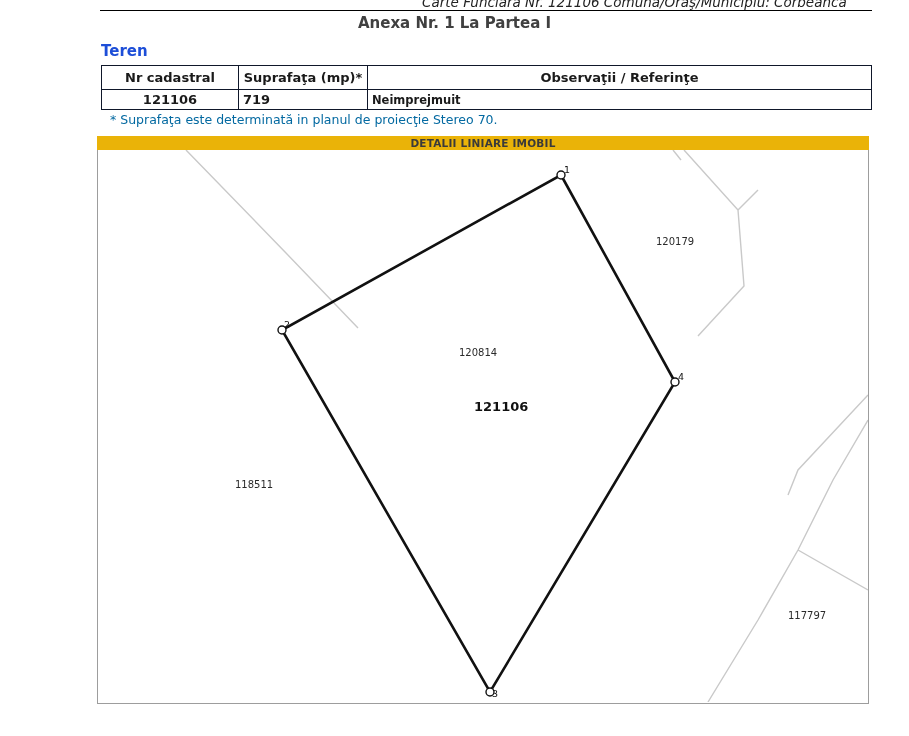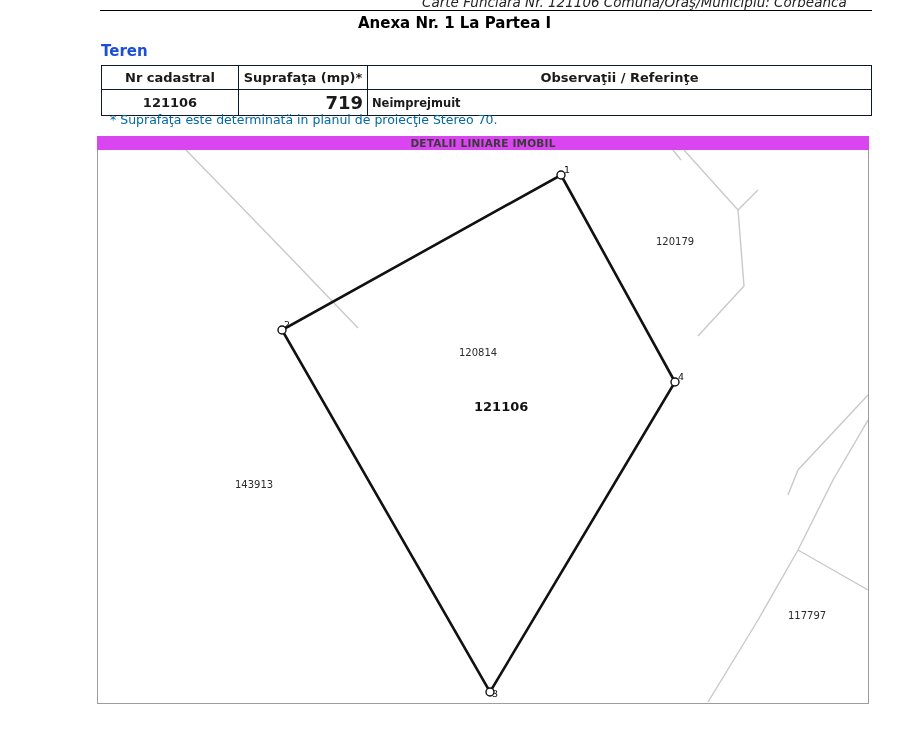--- a/index.html
+++ b/index.html
@@ -47,21 +47,21 @@
     border-top: 1px solid #000;
   }
   .anexa-title {
     position: absolute;
     top: 14px;
     left: 0;
     width: 909px;
     text-align: center;
     font-size: 15px;
     font-weight: bold;
-    color: #000000;
+    color: #404040;
   }
   .teren-title {
     position: absolute;
     top: 42px;
     left: 101px;
     font-size: 15px;
     font-weight: bold;
     color: #1d4ed8;
   }
   
@@ -80,41 +80,41 @@
   }
   table.teren thead th {
     text-align: center;
     height: 19px;
     font-size: 13px;
   }
   .col-nr { width: 128px; }
   .col-sup { width: 120px; }
   .col-obs { width: auto; }
   td.c-nr { text-align: center; font-size: 13px; }
-  td.c-sup { text-align: right; font-size: 18px; }
+  td.c-sup { text-align: left; font-size: 13px; }
   td.c-obs { text-align: left; padding-left: 6px; font-size: 11.5px; }
   .footnote {
     position: absolute;
     top: 112px;
     left: 110px;
     font-size: 12.5px;
     color: #0369a1;
   }
   
   .map-wrap {
     position: absolute;
     top: 136px;
     left: 97px;
     width: 772px;
     height: 568px;
     background: #fff;
   }
   .map-bar {
     height: 14px;
-    background: #d946ef;
+    background: #eab308;
     text-align: center;
     font-size: 10.5px;
     font-weight: bold;
     color: #3a3a3a;
     letter-spacing: .2px;
     line-height: 14px;
   }
   .map-body {
     position: relative;
     height: 554px;
@@ -214,21 +214,21 @@
         </g>
       </svg>
 
       <span class="vertex-num" style="left:466px; top:14px;">1</span>
       <span class="vertex-num" style="left:186px; top:169px;">2</span>
       <span class="vertex-num" style="left:394px; top:538px;">3</span>
       <span class="vertex-num" style="left:580px; top:221px;">4</span>
 
       <span class="lbl" style="left:558px; top:86px;">120179</span>
       <span class="lbl" style="left:361px; top:197px;">120814</span>
-      <span class="lbl" style="left:137px; top:329px;">143913</span>
+      <span class="lbl" style="left:137px; top:329px;">118511</span>
       <span class="lbl" style="left:690px; top:460px;">117797</span>
 
       <span class="lbl-main" style="left:376px; top:249px;">121106</span>
     </div>
   </div>
 
   <div class="bottom-strip"></div>
 </div>
 
 </body></html>

